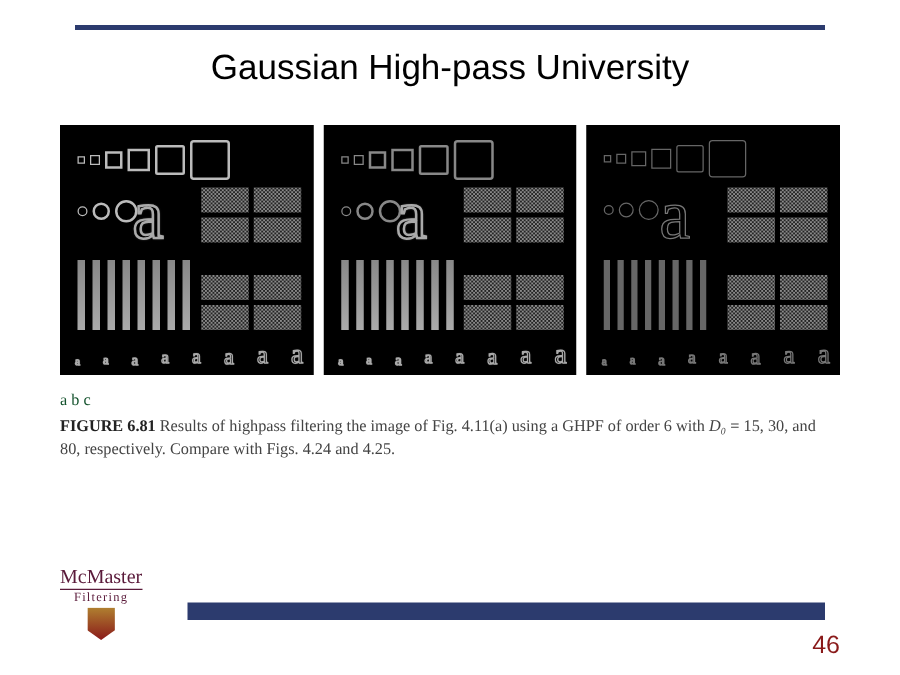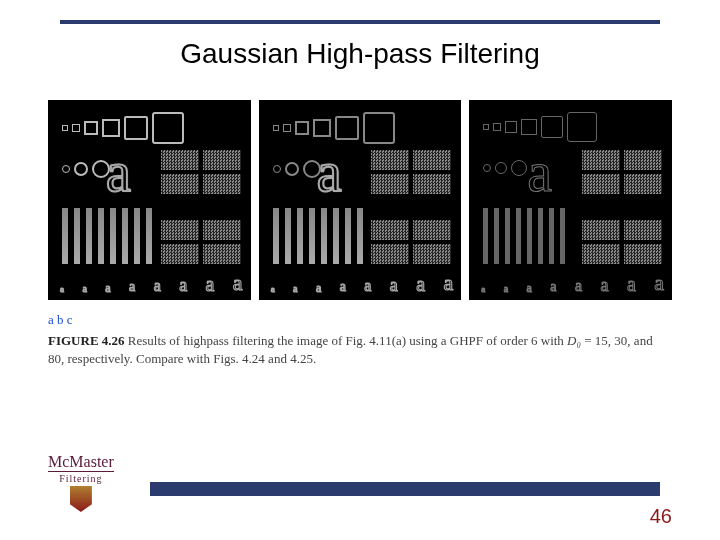--- a/index.html
+++ b/index.html
@@ -141,21 +141,21 @@
   .panel.v3 .sq, .panel.v3 .circ { border-color:#666; border-width:1px;}
   .panel.v3 .big-a { -webkit-text-stroke: 1px #777; text-shadow:none; }
   .panel.v3 .bar { background:#666; width:5px; }
   .panel.v3 .a-row span { -webkit-text-stroke: 1px #777; text-shadow:none; }
 
   .abc-label {
     position: absolute;
     top: 312px;
     left: 48px;
     font-size: 13px;
-    color: #1d4ed8;
+    color: #14532d;
     font-family: "Times New Roman", Georgia, serif;
   }
   .caption {
     position: absolute;
     top: 332px;
     left: 48px;
     right: 48px;
     font-size: 13px;
     line-height: 1.4;
     color: #444;
@@ -193,21 +193,21 @@
     font-size: 20px;
     color: #8a1a1a;
     font-family: Arial, sans-serif;
     text-align: right;
   }
 </style>
 </head>
 <body>
 
 <div class="top-rule"></div>
-<div class="title">Gaussian High-pass Filtering</div>
+<div class="title">Gaussian High-pass University</div>
 
 <div class="panels">
   <div class="panel v1">
       <div class="shape-row">
         <div class="sq sq1"></div>
         <div class="sq sq2"></div>
         <div class="sq sq3"></div>
         <div class="sq sq4"></div>
         <div class="sq sq5"></div>
         <div class="sq sq6"></div>
@@ -345,21 +345,21 @@
         <span style="font-size: 18px;">a</span>
         <span style="font-size: 20px;">a</span>
         <span style="font-size: 22px;">a</span>
       </div>
     </div>
 </div>
 
 <div class="abc-label">a  b  c</div>
 
 <div class="caption">
-  <b>FIGURE 4.26</b>
+  <b>FIGURE 6.81</b>
   <span>Results of highpass filtering the image of Fig. 4.11(a) using a GHPF of order 6 with </span><span class="d0">D₀</span><span> = 15, 30, and 80, respectively. Compare with Figs. 4.24 and 4.25.</span>
 </div>
 
 <div class="footer-bar"></div>
 
 <div class="logo">
   <div class="name1">McMaster</div>
   <div class="name2">Filtering</div>
   <div class="crest"></div>
 </div>

